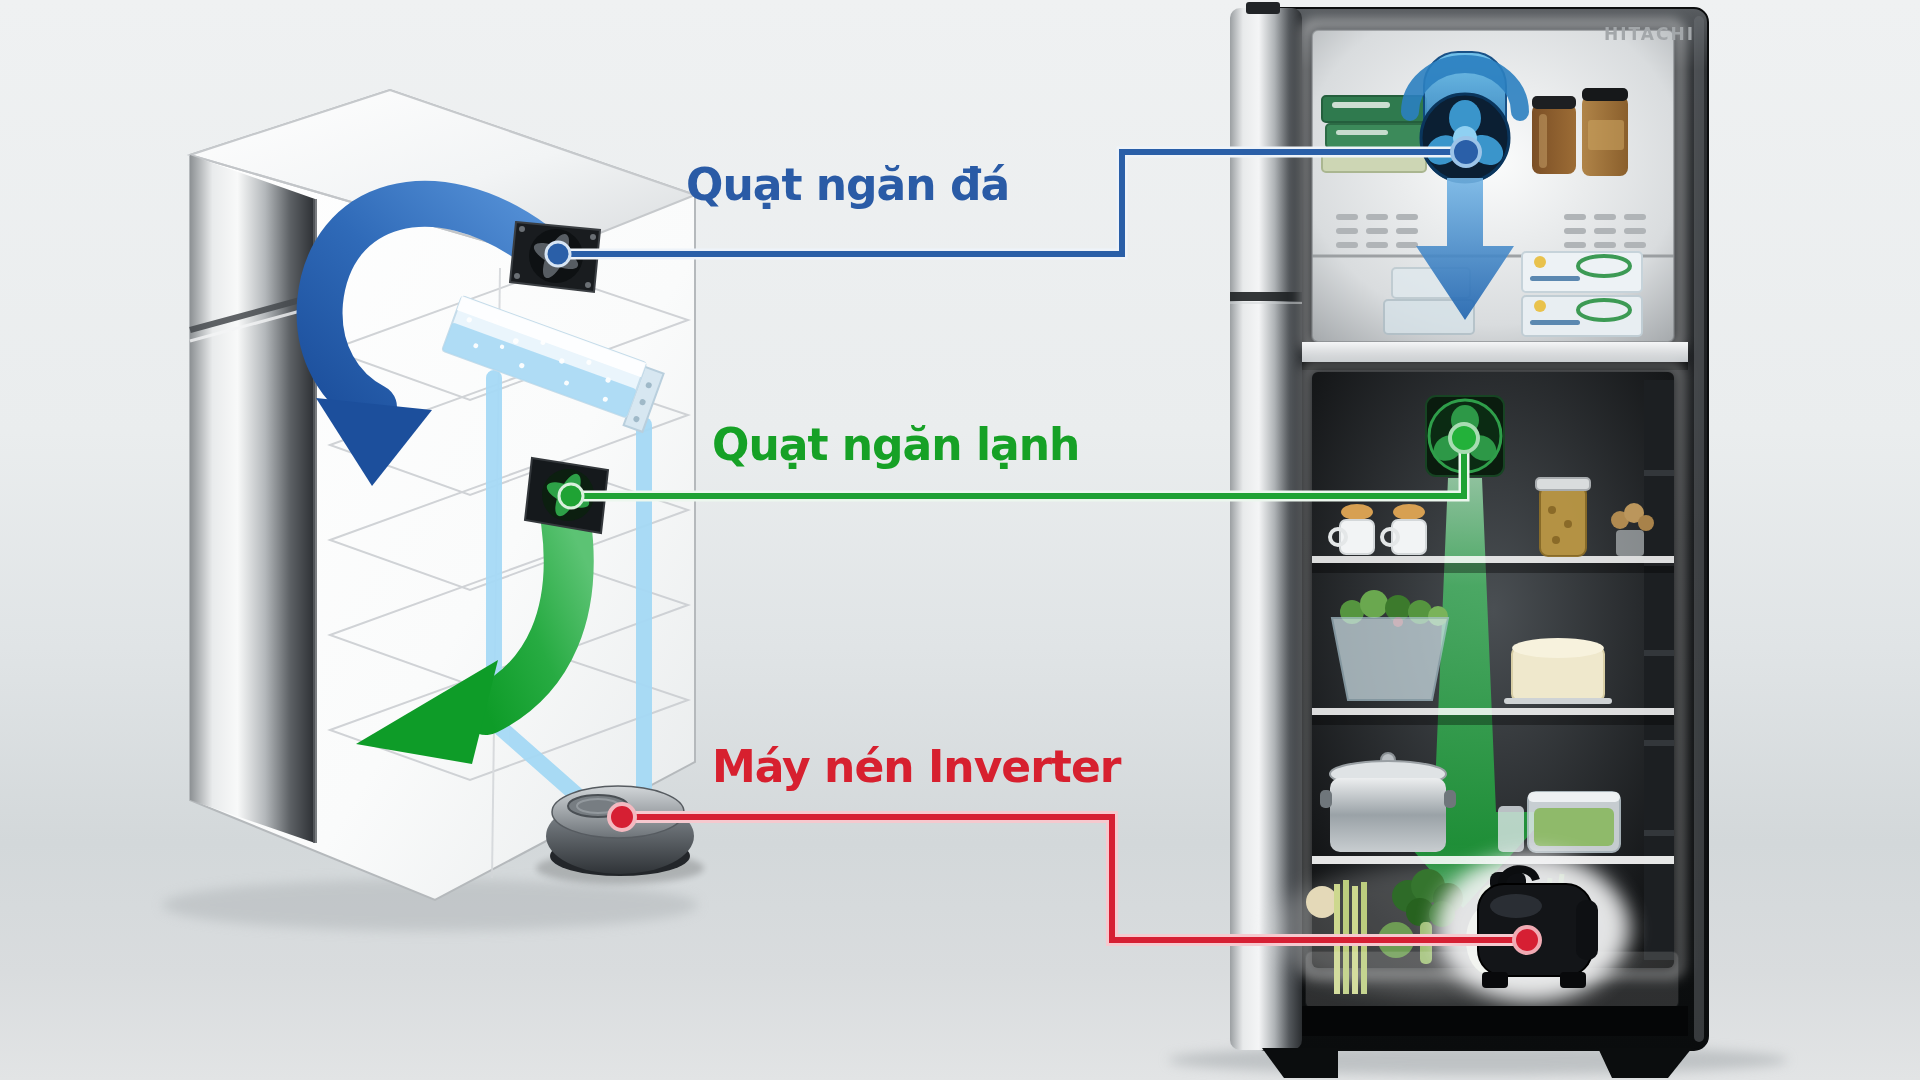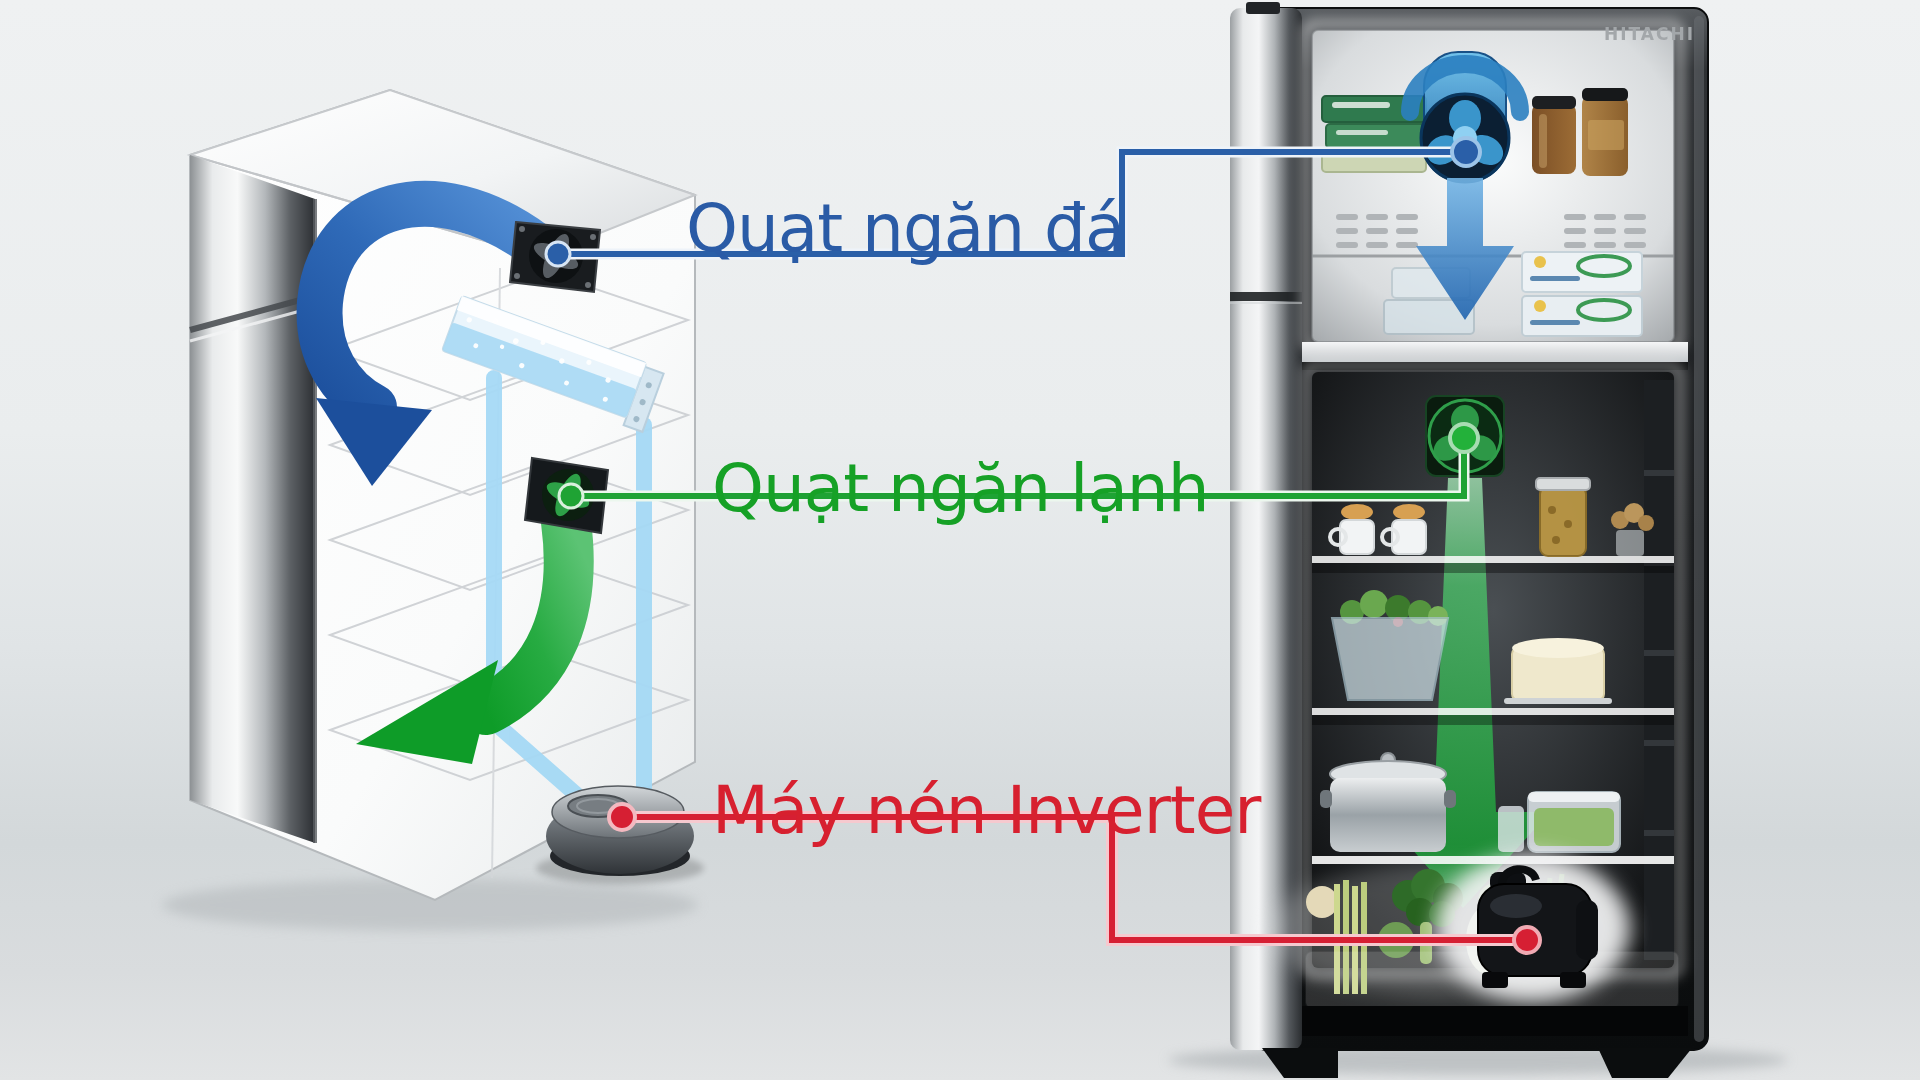--- a/index.html
+++ b/index.html
@@ -3,22 +3,22 @@
 <meta charset="utf-8">
 <style>
   html,body{margin:0;padding:0;background:#dfe2e4;}
   .scene{
     position:relative;width:1920px;height:1080px;overflow:hidden;
     background:linear-gradient(180deg,#eff1f2 0%,#eaedee 40%,#e0e4e6 60%,#d3d8da 78%,#d9dcde 90%,#e2e4e5 100%);
     font-family:"DejaVu Sans","Liberation Sans",sans-serif;
   }
   .scene svg{position:absolute;left:0;top:0;}
   .callout-label{
-    position:absolute;font-weight:normal;font-size:66px;line-height:1.05;
-    letter-spacing:-1px;white-space:nowrap;z-index:5;margin-top:32px;
+    position:absolute;font-weight:bold;font-size:44px;line-height:1.05;
+    letter-spacing:-1px;white-space:nowrap;z-index:5;
   }
   .label-blue{left:686px;top:162px;color:#2a5ba6;}
   .label-green{left:712px;top:422px;color:#16a126;}
   .label-red{left:712px;top:744px;color:#d7202f;}
   .brand-logo{
     position:absolute;left:1604px;top:24px;z-index:6;
     color:#a3a7aa;font-size:17px;font-weight:bold;letter-spacing:2px;
   }
 </style>
 </head>

